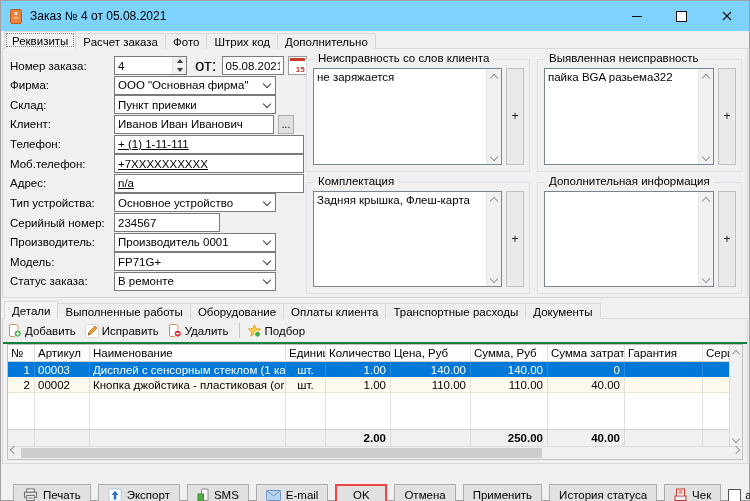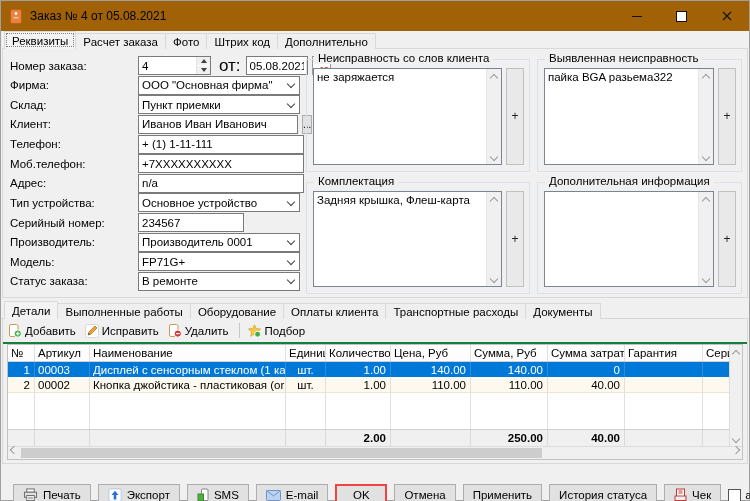--- a/index.html
+++ b/index.html
@@ -1,42 +1,42 @@
 <!DOCTYPE html>
 <html><head>
 <meta charset="utf-8">
 <style>
   html,body{margin:0;padding:0;}
   body{width:750px;height:501px;overflow:hidden;background:#dcdcdc;font-family:"Liberation Sans",sans-serif;-webkit-font-smoothing:antialiased;}
   .window{position:relative;width:748px;height:499px;border:1px solid #a0a0a0;background:#f0f0f0;box-sizing:content-box;}
   
-  .titlebar{position:absolute;top:0;left:0;right:0;height:30px;background:#a16207;display:flex;align-items:center;}
+  .titlebar{position:absolute;top:0;left:0;right:0;height:30px;background:#7dd3fc;display:flex;align-items:center;}
   .app-icon{margin:0 8px 0 9px;display:flex;}
   .title-text{font-size:12px;color:#000;}
   .win-controls{margin-left:auto;display:flex;height:100%;}
   .win-btn{width:45px;display:flex;align-items:center;justify-content:center;}
   .glyph-min{width:10px;height:1px;background:#111;}
   .glyph-max{width:9px;height:9px;border:1px solid #111;background:#fff;}
   
   .tabs-row{position:absolute;left:1px;right:1px;display:flex;align-items:flex-end;padding-left:2px;z-index:3;}
   .tabs-top{top:30px;height:18px;}
   .tabs-bottom{top:300px;height:18px;}
   .tab{height:16px;box-sizing:border-box;font-size:11.5px;padding:1px 7px 0;background:#efefef;border:1px solid #d9d9d9;border-bottom:none;margin-right:-1px;display:flex;align-items:center;color:#000;white-space:nowrap;}
   .tab.active{height:18px;background:#f3f3f3;z-index:4;position:relative;text-align:right;}
   .tab.active.focused{outline:1px dotted #808080;outline-offset:-3px;}
   
   .panel{position:absolute;left:1px;right:1px;border:1px solid #d9d9d9;background:#f0f0f0;z-index:2;box-sizing:border-box;}
   .panel-top{top:47px;height:250px;}
   .panel-bottom{top:317px;height:146px;}
   
   .form{position:absolute;left:7px;top:7px;width:294px;bottom:6px;display:flex;flex-direction:column;justify-content:space-between;}
   .frow{display:flex;align-items:center;height:19px;flex:none;}
-  .flabel{width:128px;font-size:11.5px;flex:none;color:#000;}
+  .flabel{width:104px;font-size:11.5px;flex:none;color:#000;}
   .tinput{height:19px;border:1px solid #7a7a7a;background:#fff;font-size:11.5px;padding:0 3px;box-sizing:border-box;font-family:inherit;color:#000;outline:none;}
-  .in-wide{width:200px;}
+  .in-wide{width:200px;text-decoration:underline;}
   .in-client{width:160px;}
   .in-serial{width:106px;}
   .in-date{width:62px;margin-left:5px;}
   .combo{height:19px;width:162px;border:1px solid #7a7a7a;background:#fff;display:flex;align-items:center;box-sizing:border-box;}
   .combo-text{flex:1;font-size:11.5px;padding-left:3px;white-space:nowrap;overflow:hidden;color:#000;}
   .combo-arrow{width:16px;flex:none;display:flex;justify-content:center;align-items:center;}
   .chev{display:inline-block;width:5px;height:5px;border-right:1px solid #404040;border-bottom:1px solid #404040;transform:rotate(45deg);margin-top:-2px;}
   .chev.up{transform:rotate(-135deg);margin-top:2px;}
   .chev.light{border-color:#9a9a9a;}
   .chev.left{transform:rotate(135deg);}

